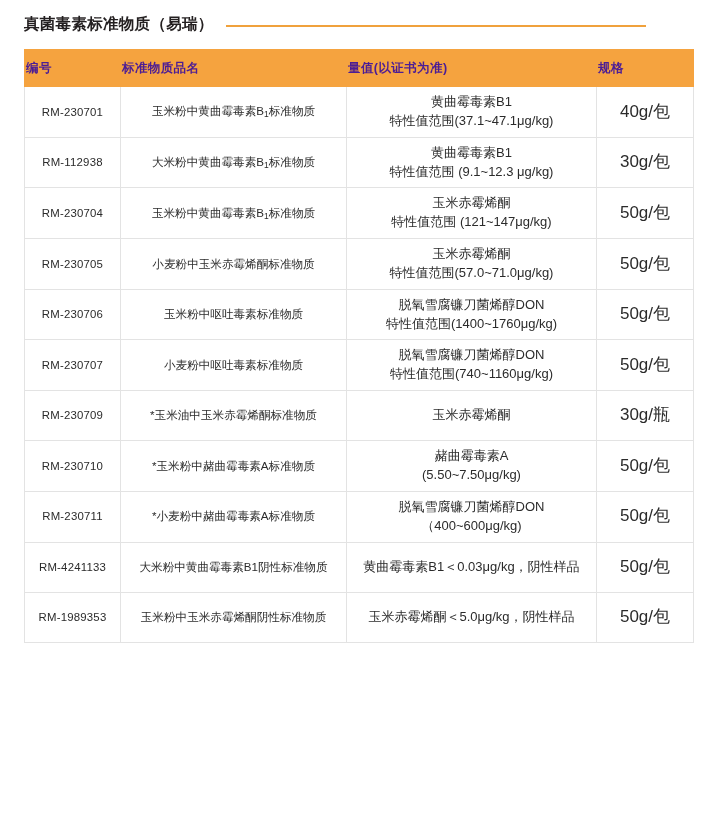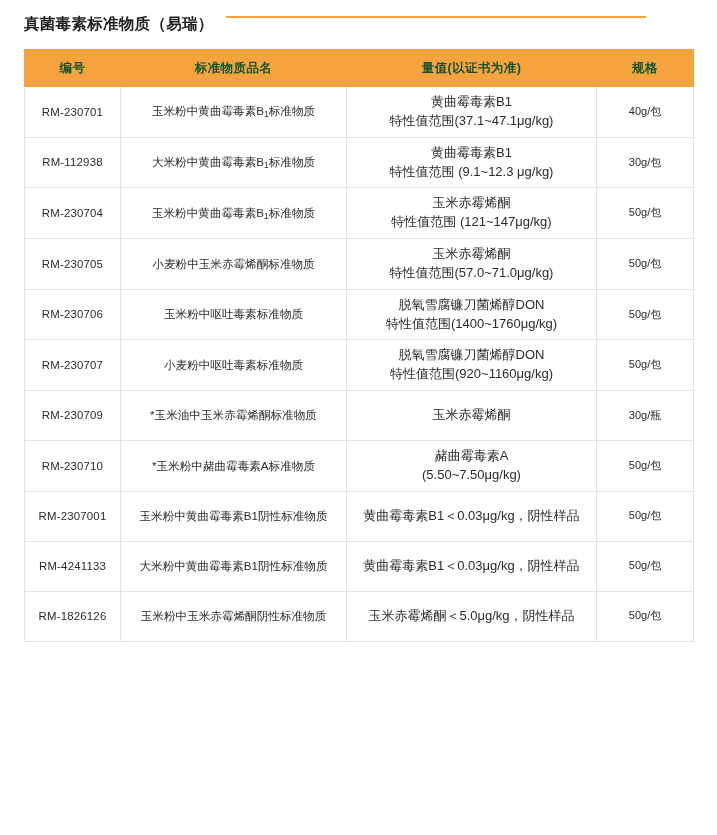--- a/index.html
+++ b/index.html
@@ -16,21 +16,21 @@
   }
   .page {
     width: 717px;
     height: 835px;
     box-sizing: border-box;
     padding: 0;
     position: relative;
   }
   .title-row {
     display: flex;
-    align-items: flex-start;
+    align-items: center;
     padding: 14px 24px 0 24px;
     gap: 12px;
   }
   .page-title {
     font-size: 15.5px;
     font-weight: bold;
     color: #231f20;
     letter-spacing: 0.3px;
     white-space: nowrap;
   }
@@ -50,27 +50,27 @@
     width: 669px;
     table-layout: fixed;
     border: 1px solid #e2e2e2;
   }
   table.std-table col.c1 { width: 96px; }
   table.std-table col.c2 { width: 226px; }
   table.std-table col.c3 { width: 250px; }
   table.std-table col.c4 { width: 97px; }
   thead th {
     background: #f5a33f;
-    color: #14532d;
+    color: #4c1d95;
     font-size: 12.5px;
     font-weight: bold;
     height: 34px;
     border: 1px solid #f5a33f;
     letter-spacing: 0.4px;
-    text-align: center;
+    text-align: left;
     vertical-align: middle;
   }
   thead th .sub {
     font-weight: bold;
     font-size: 12.5px;
   }
   tbody td {
     border: 1px solid #e3e3e3;
     font-size: 11.6px;
     color: #2b2b2b;
@@ -84,21 +84,21 @@
     font-size: 11.4px;
     letter-spacing: 0.2px;
   }
   td.name {
     font-size: 11.6px;
   }
   td.value {
     font-size: 13px;
   }
   td.spec {
-    font-size: 11px;
+    font-size: 17px;
   }
   .l1 { display: block; }
   .l2 { display: block; }
   sub {
     font-size: 8.5px;
     vertical-align: baseline;
     position: relative;
     bottom: -2px;
   }
 </style>
@@ -172,21 +172,21 @@
               <span class="l1">脱氧雪腐镰刀菌烯醇DON</span>
               <span class="l2">特性值范围(1400~1760μg/kg)</span>
             </td>
             <td class="spec">50g/包</td>
           </tr>
           <tr>
             <td class="code">RM-230707</td>
             <td class="name">小麦粉中呕吐毒素标准物质</td>
             <td class="value">
               <span class="l1">脱氧雪腐镰刀菌烯醇DON</span>
-              <span class="l2">特性值范围(920~1160μg/kg)</span>
+              <span class="l2">特性值范围(740~1160μg/kg)</span>
             </td>
             <td class="spec">50g/包</td>
           </tr>
           <tr>
             <td class="code">RM-230709</td>
             <td class="name">*玉米油中玉米赤霉烯酮标准物质</td>
             <td class="value">
               <span class="l1">玉米赤霉烯酮</span>
             </td>
             <td class="spec">30g/瓶</td>
@@ -194,37 +194,38 @@
           <tr>
             <td class="code">RM-230710</td>
             <td class="name">*玉米粉中赭曲霉毒素A标准物质</td>
             <td class="value">
               <span class="l1">赭曲霉毒素A</span>
               <span class="l2">(5.50~7.50μg/kg)</span>
             </td>
             <td class="spec">50g/包</td>
           </tr>
           <tr>
-            <td class="code">RM-2307001</td>
-            <td class="name">玉米粉中黄曲霉毒素B1阴性标准物质</td>
-            <td class="value">
-              <span class="l1">黄曲霉毒素B1＜0.03μg/kg，阴性样品</span>
+            <td class="code">RM-230711</td>
+            <td class="name">*小麦粉中赭曲霉毒素A标准物质</td>
+            <td class="value">
+              <span class="l1">脱氧雪腐镰刀菌烯醇DON</span>
+              <span class="l2">（400~600μg/kg)</span>
             </td>
             <td class="spec">50g/包</td>
           </tr>
           <tr>
             <td class="code">RM-4241133</td>
             <td class="name">大米粉中黄曲霉毒素B1阴性标准物质</td>
             <td class="value">
               <span class="l1">黄曲霉毒素B1＜0.03μg/kg，阴性样品</span>
             </td>
             <td class="spec">50g/包</td>
           </tr>
           <tr>
-            <td class="code">RM-1826126</td>
+            <td class="code">RM-1989353</td>
             <td class="name">玉米粉中玉米赤霉烯酮阴性标准物质</td>
             <td class="value">
               <span class="l1">玉米赤霉烯酮＜5.0μg/kg，阴性样品</span>
             </td>
             <td class="spec">50g/包</td>
           </tr>
         </tbody>
     </table>
   </div>
 

